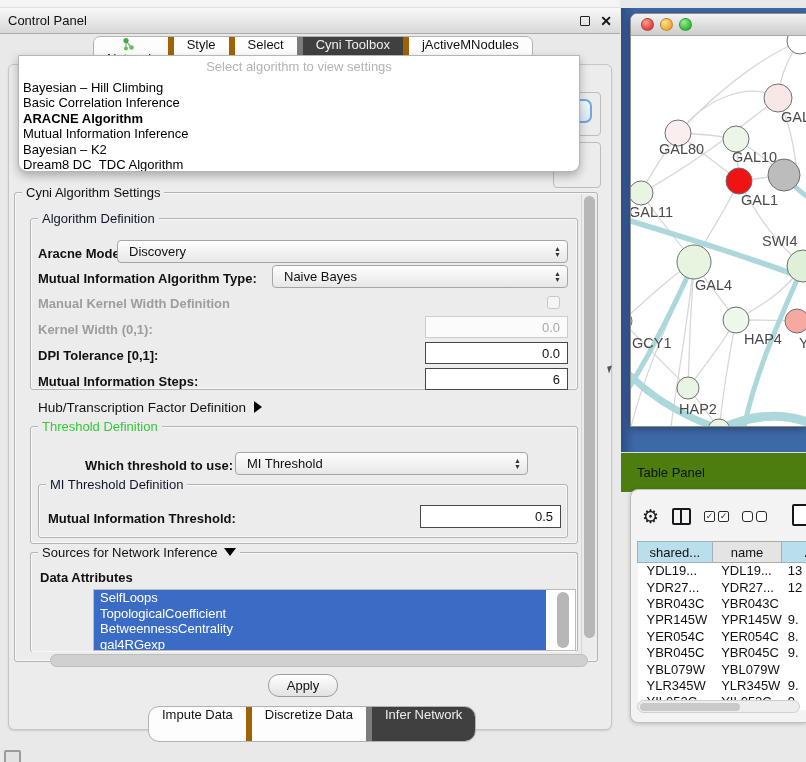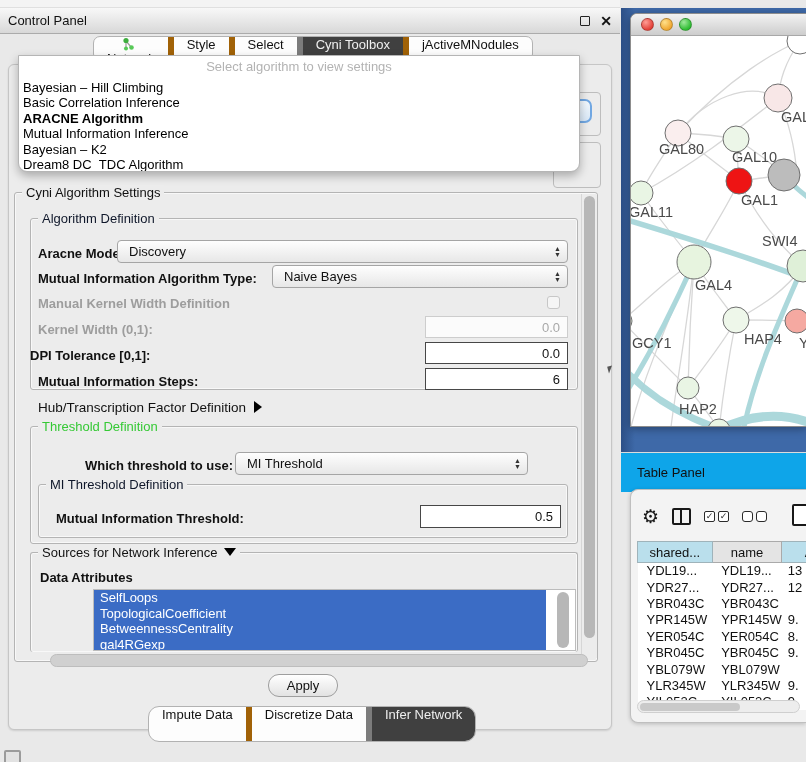--- a/index.html
+++ b/index.html
@@ -91,21 +91,21 @@
   .light{width:13px;height:13px;border-radius:50%;border:1px solid rgba(0,0,0,.25);}
   .light.red{background:radial-gradient(circle at 35% 30%,#ff9d95,#e3423a 70%);}
   .light.yellow{background:radial-gradient(circle at 35% 30%,#ffe08a,#f0a832 70%);}
   .light.green{background:radial-gradient(circle at 35% 30%,#9fe89b,#2fbd33 70%);}
   .net-canvas{position:absolute;left:0;top:22px;width:175px;height:391px;background:#fff;}
 
   .cursor-mark{left:608px;top:366px;width:0;height:0;border-top:7px solid #555;
                border-right:5px solid transparent;transform:rotate(-15deg);}
 
   
-  .tp-header{left:621px;top:452px;width:185px;height:40px;background:#0ea5e9;
+  .tp-header{left:621px;top:452px;width:185px;height:40px;background:#4d7c0f;
              border-top:1px solid #dcdcdc;display:flex;align-items:center;padding-left:16px;}
   .tablewin{left:630px;top:489px;width:176px;height:234px;background:#f3f3f3;
             border:1px solid #bfbfbf;border-right:none;border-radius:8px 0 0 8px;
             box-shadow:0 1px 4px rgba(0,0,0,.2);overflow:hidden;position:absolute;}
   .tw-toolbar{position:absolute;left:0;top:8px;width:100%;height:36px;display:flex;align-items:center;gap:13px;padding-left:11px;}
   .gear{font-size:19px;line-height:19px;color:#181818;}
   .colsplit{width:19px;height:17px;border:2px solid #181818;border-radius:2px;display:flex;}
   .colsplit i{width:50%;border-right:2px solid #181818;}
   .cbpair{display:flex;gap:3px;}
   .mini-cb{width:11px;height:11px;border:1.5px solid #2a2a2a;border-radius:2px;font-size:9px;line-height:9px;
@@ -200,21 +200,21 @@
         <span>▲</span>
         <span>▼</span>
       </span>
   </div>
   <span class="ab lbl b dis" style="left:38px;top:296px;">Manual Kernel Width Definition</span>
   <div class="ab checkbox" style="left:547px;top:296px;"></div>
   <span class="ab lbl b dis" style="left:38px;top:322px;">Kernel Width (0,1):</span>
   <div class="ab field dis" style="left:425px;top:316px;width:143px;">
     <span>0.0</span>
   </div>
-  <span class="ab lbl b" style="left:30px;top:348px;">DPI Tolerance [0,1]:</span>
+  <span class="ab lbl b" style="left:38px;top:348px;">DPI Tolerance [0,1]:</span>
   <div class="ab field" style="left:425px;top:342px;width:143px;">
     <span>0.0</span>
   </div>
   <span class="ab lbl b" style="left:38px;top:374px;">Mutual Information Steps:</span>
   <div class="ab field" style="left:425px;top:368px;width:143px;">
     <span>6</span>
   </div>
 
   <span class="ab lbl" style="left:38px;top:400px;font-weight:500;font-size:13.5px;">
     <span>Hub/Transcription Factor Definition</span><span class="tri-r"></span>
@@ -227,21 +227,21 @@
   <div class="ab combo" style="left:235px;top:452px;width:293px;">
     <span class="cv">MI Threshold</span>
     <span class="arr">
         <span>▲</span>
         <span>▼</span>
       </span>
   </div>
   <div class="ab grp" style="left:38px;top:484px;width:530px;height:54px;">
     <span class="grp-title blue">MI Threshold Definition</span>
   </div>
-  <span class="ab lbl b" style="left:56px;top:511px;">Mutual Information Threshold:</span>
+  <span class="ab lbl b" style="left:48px;top:511px;">Mutual Information Threshold:</span>
   <div class="ab field" style="left:420px;top:505px;width:141px;height:23px;">
     <span>0.5</span>
   </div>
 
   <div class="ab grp" style="left:30px;top:552px;width:548px;height:100px;border-bottom:none;">
     <span class="grp-title">
       <span>Sources for Network Inference</span><span class="tri-d"></span>
     </span>
   </div>
   <span class="ab lbl b" style="left:40px;top:570px;">Data Attributes</span>

